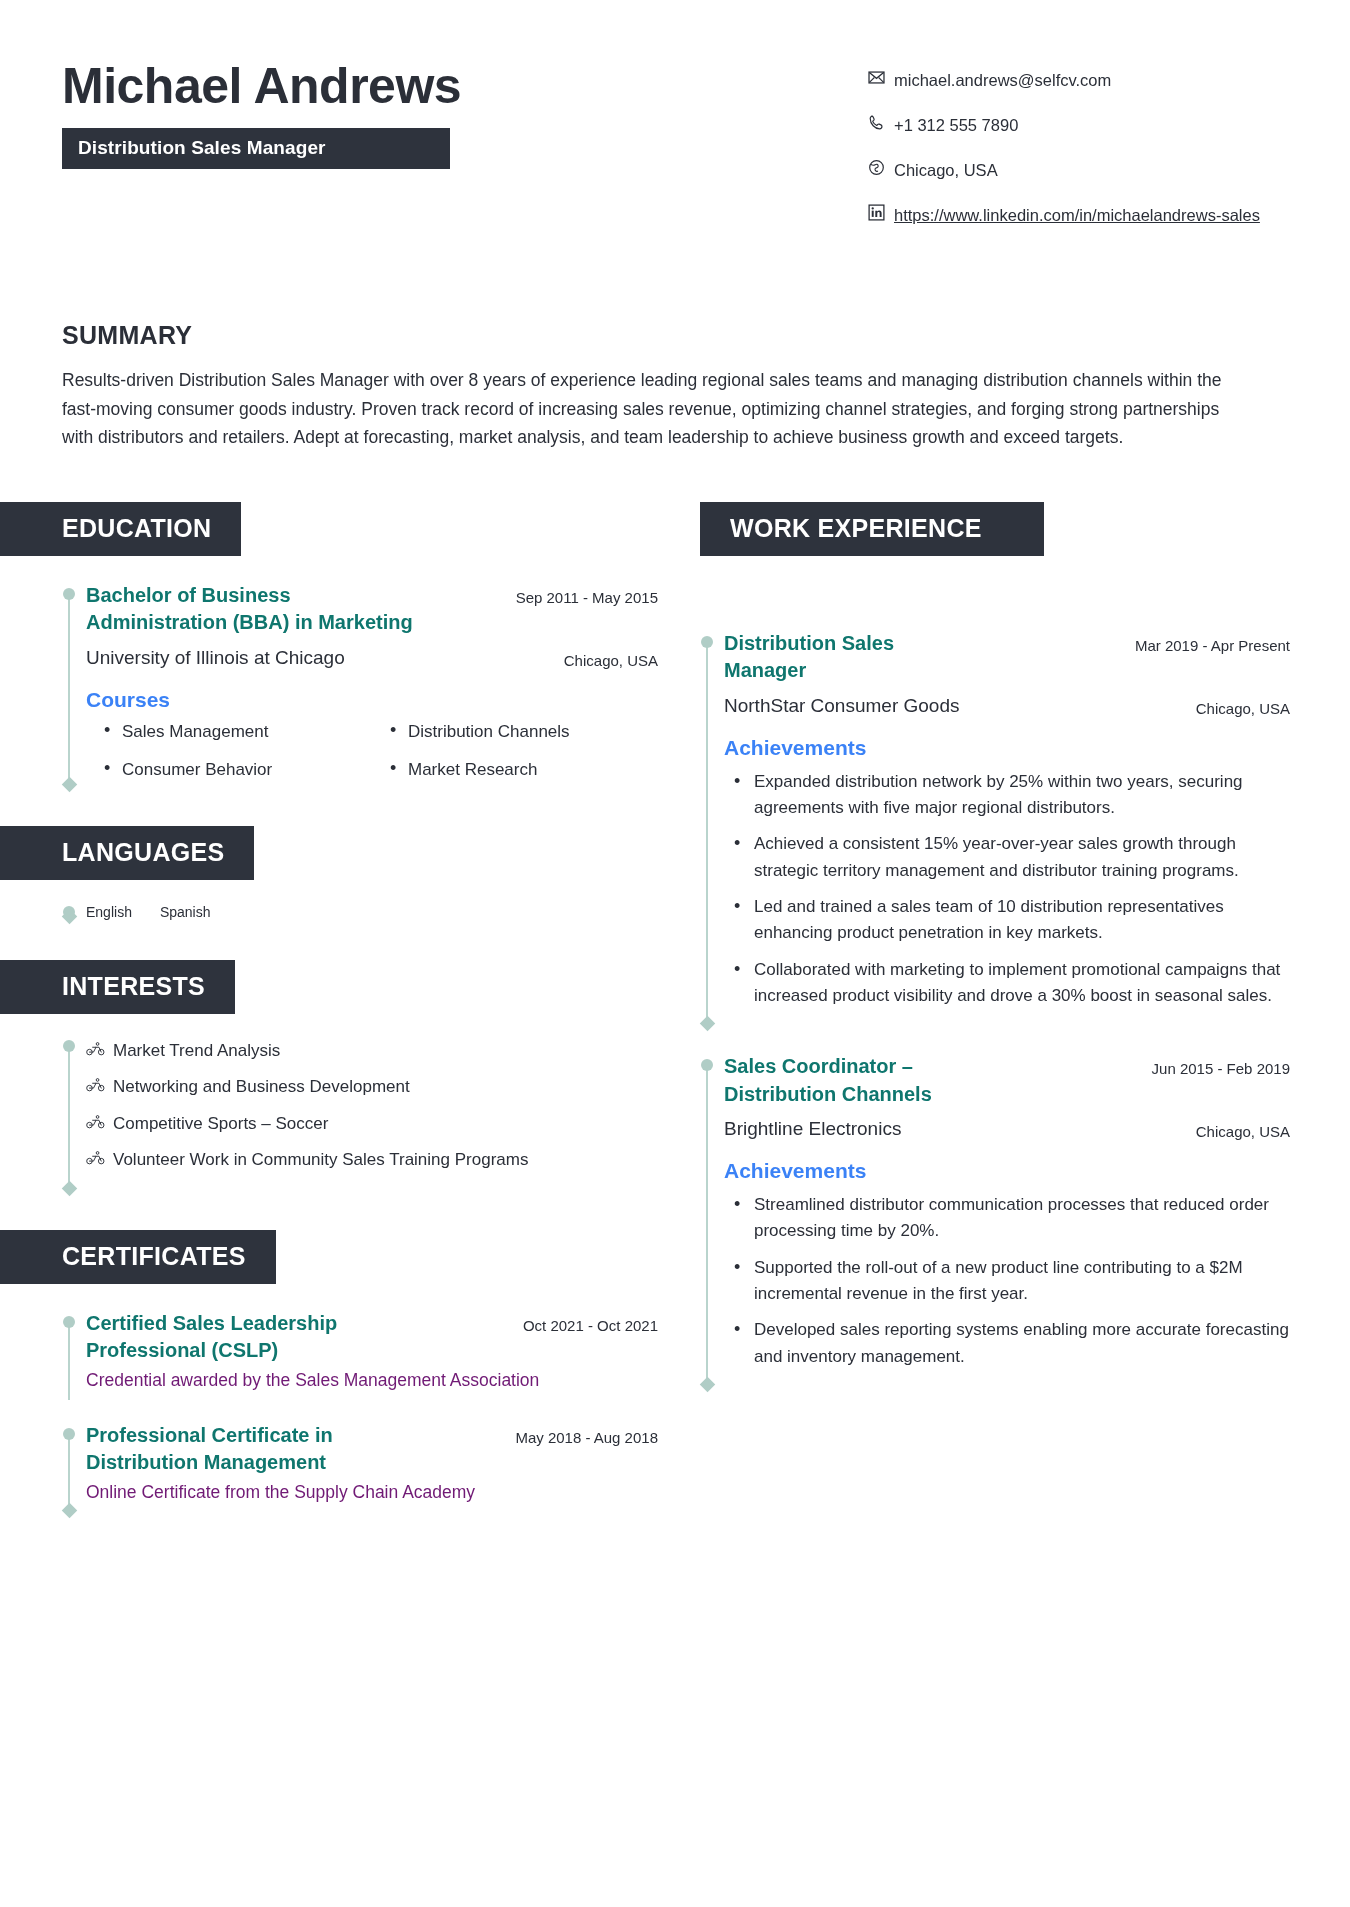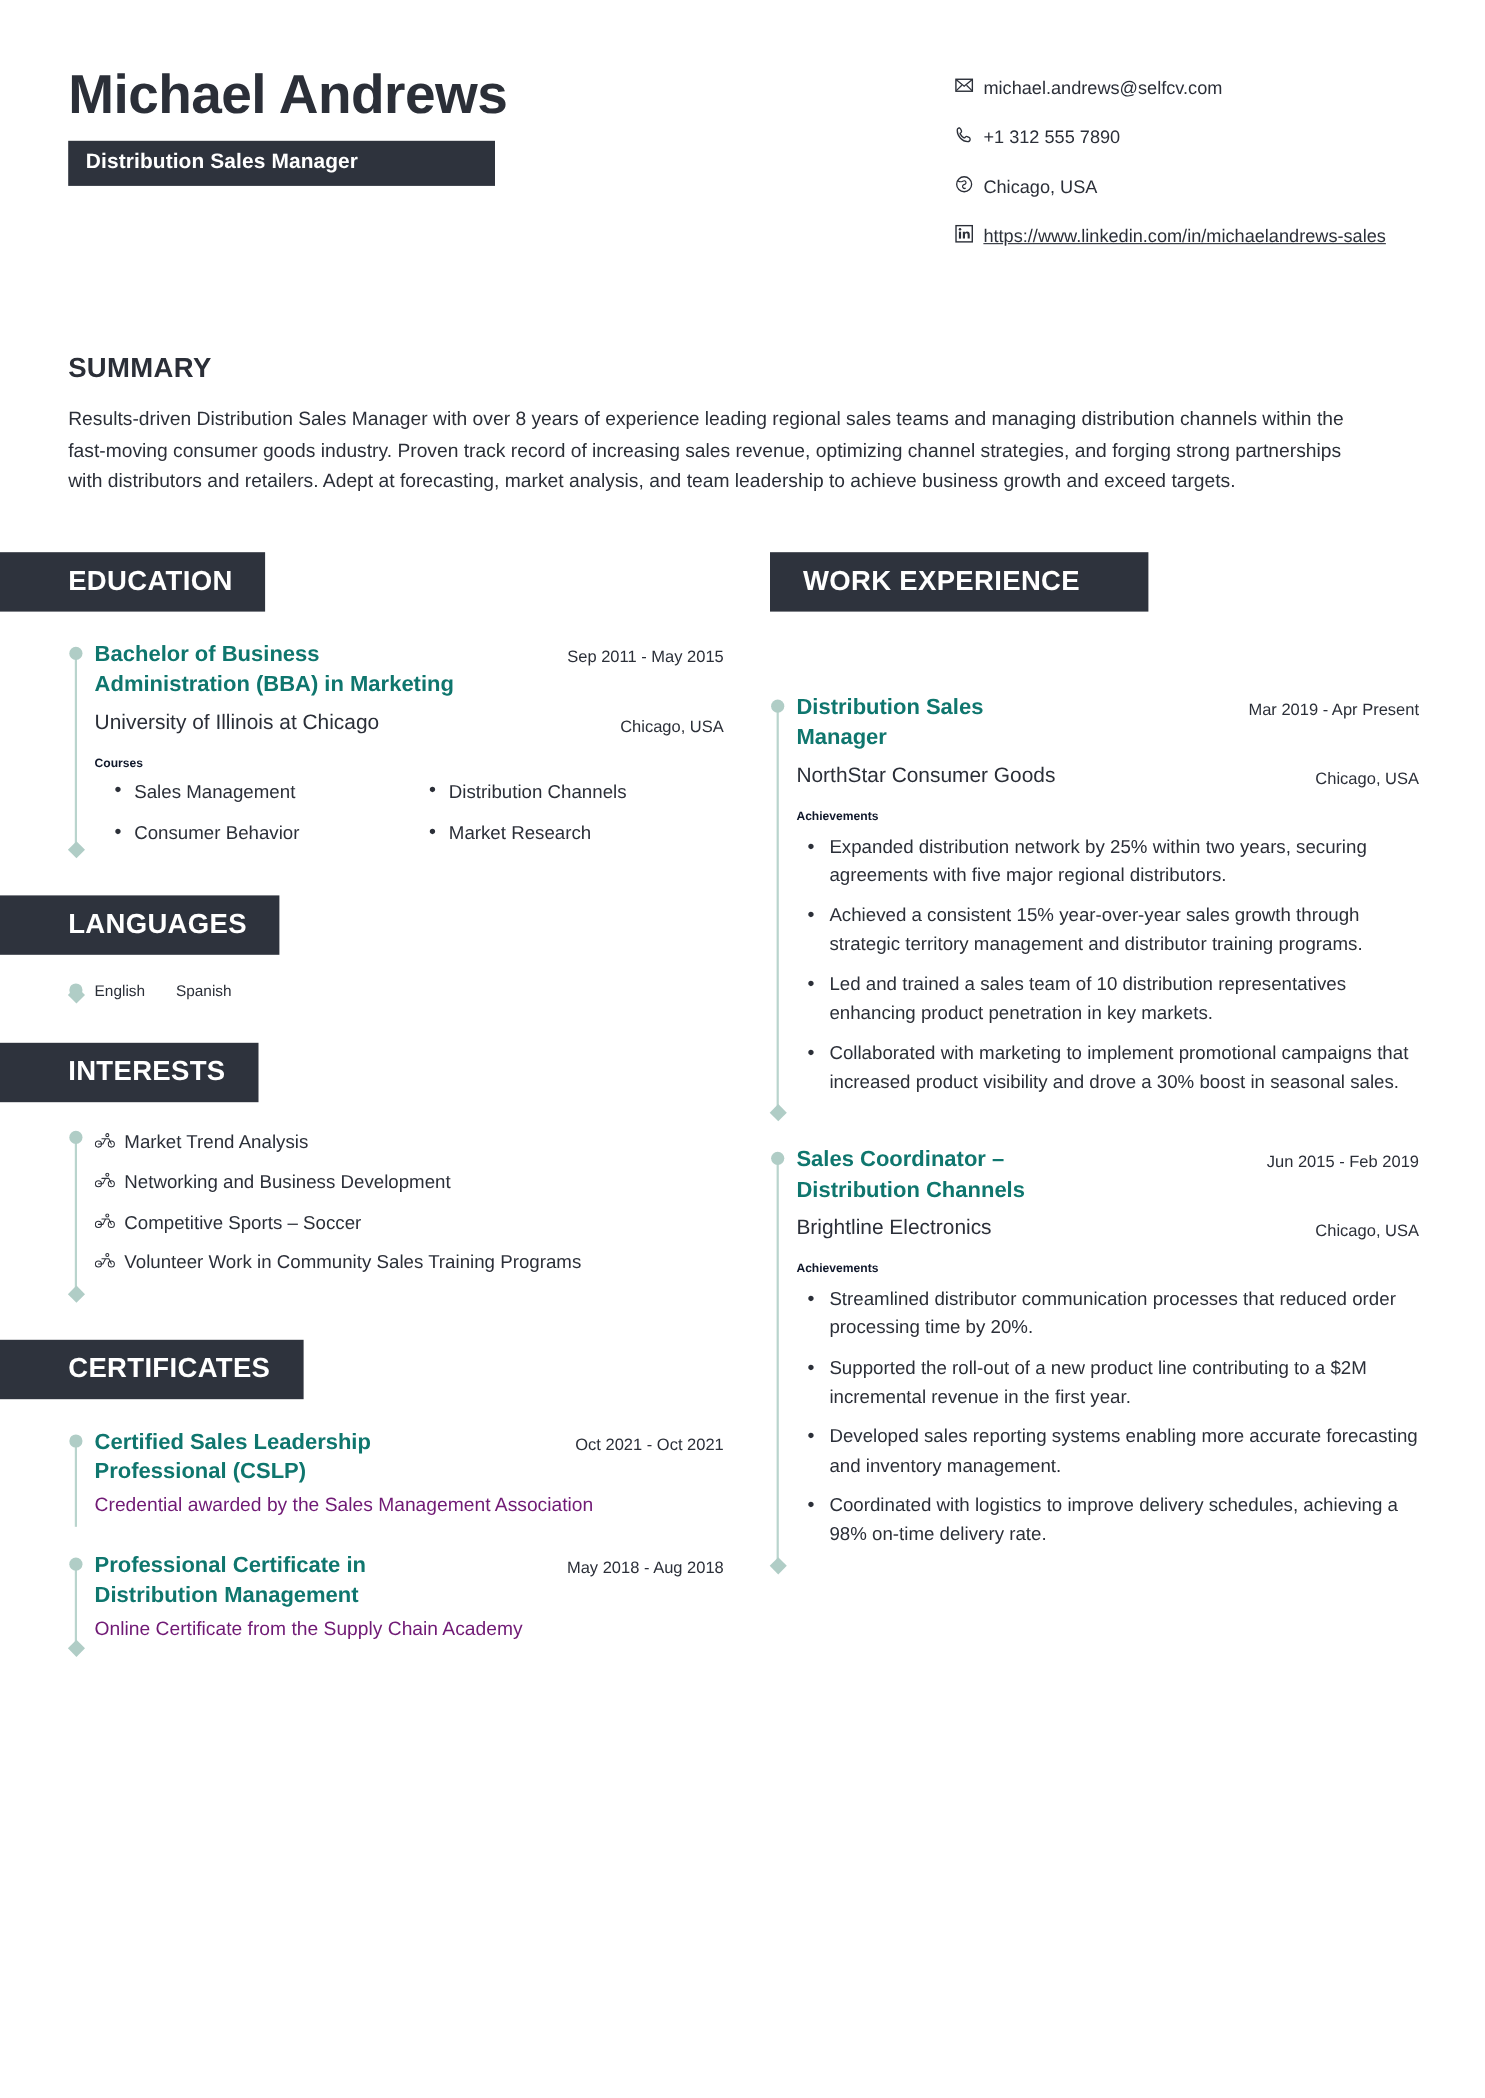--- a/index.html
+++ b/index.html
@@ -67,21 +67,21 @@
   .tl-dot { position: absolute; left: 1px; top: 6px; width: 12px; height: 12px; border-radius: 50%; background: #b0cdc6; }
   .tl-diamond { position: absolute; left: 1.5px; bottom: -4px; width: 11px; height: 11px; background: #b0cdc6; transform: rotate(45deg); }
 
   .ent-head { display: flex; justify-content: space-between; align-items: flex-start; gap: 14px; }
   .ent-title { font-size: 20px; font-weight: bold; line-height: 1.38; max-width: 330px; color: #0f766e; }
   .ent-date { font-size: 15px; color: #2b2f38; white-space: nowrap; padding-top: 7px; }
   .ent-sub-row { display: flex; justify-content: space-between; align-items: flex-start; gap: 14px; margin-top: 7px; }
   .ent-org { font-size: 19px; color: #2b2f38; line-height: 1.45; }
   .ent-loc { font-size: 15px; color: #2b2f38; white-space: nowrap; padding-top: 8px; }
 
-  .sublabel { font-size: 11px; font-weight: bold; margin-top: 16px; color: #0f172a; }
+  .sublabel { font-size: 21px; font-weight: bold; margin-top: 16px; color: #3b82f6; }
 
   ul.ach { list-style: none; margin-top: 9px; }
   ul.ach li {
     position: relative; padding-left: 30px; margin-bottom: 10px;
     font-size: 17px; line-height: 1.55; color: #2b2f38;
   }
   ul.ach li::before {
     content: "•"; position: absolute; left: 10px; top: -1px; font-size: 18px; color: #2b2f38;
   }
 
@@ -325,19 +325,18 @@
         <div class="ent-sub-row">
           <div class="ent-org">Brightline Electronics</div>
           <div class="ent-loc">Chicago, USA</div>
         </div>
 
         <div class="sublabel">Achievements</div>
         <ul class="ach">
           <li>Streamlined distributor communication processes that reduced order processing time by 20%.</li>
           <li>Supported the roll-out of a new product line contributing to a $2M incremental revenue in the first year.</li>
           <li>Developed sales reporting systems enabling more accurate forecasting and inventory management.</li>
-          <li>Coordinated with logistics to improve delivery schedules, achieving a 98% on-time delivery rate.</li>
         </ul>
       </div>
 
     </div>
   </div>
 </div>
 
 </body></html>

